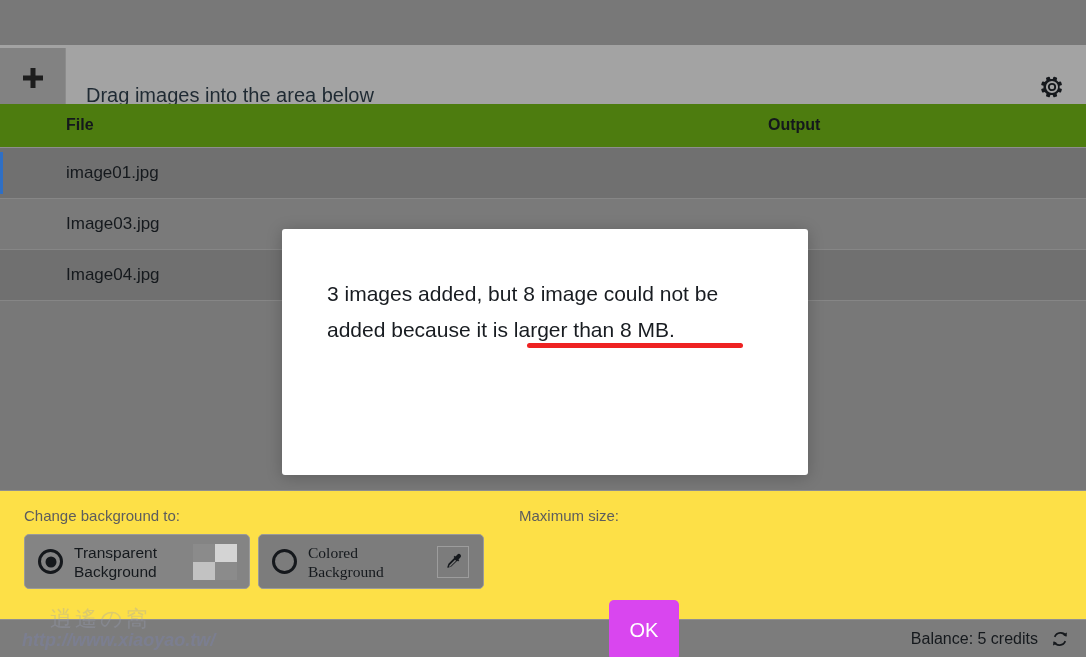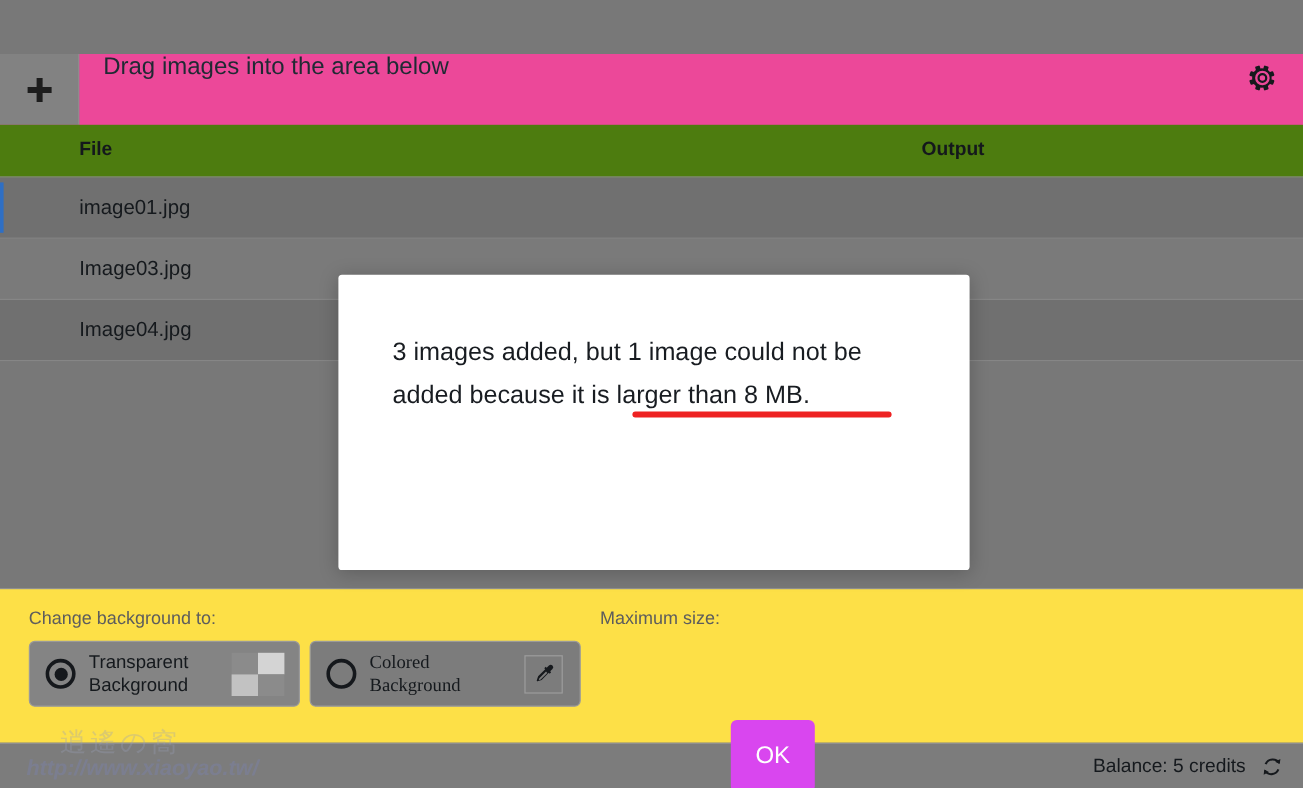--- a/index.html
+++ b/index.html
@@ -64,22 +64,22 @@
     content: ""; position: absolute; left: 50%; top: 50%;
     width: 19px; height: 1.6px; background: #1b1b1b;
   }
   .close-glyph::before { transform: translate(-50%,-50%) rotate(45deg); }
   .close-glyph::after  { transform: translate(-50%,-50%) rotate(-45deg); }
 
   
   .toolbar {
     position: absolute; left: 0; top: 45px;
     width: 1086px; height: 63px;
-    background: #ec4899;
-    display: flex; align-items: flex-start;
+    background: #a3a3a3;
+    display: flex; align-items: flex-end;
     border-bottom: 1px solid #8a8a8a;
   }
   .add-btn {
     width: 66px; height: 59px;
     background: #828282;
     display: flex; align-items: center; justify-content: center;
     border-right: 1px solid #8c8c8c;
     flex: none;
   }
   .plus-glyph { position: relative; width: 24px; height: 24px; }
@@ -144,21 +144,21 @@
     position: absolute; left: 0; top: 490px;
     width: 1086px; height: 129px;
     background: #fde047;
     border-top: 1px solid #8f8f8f;
   }
   .panel-label {
     position: absolute;
     font-size: 15px; color: #5d5d5d;
   }
   .panel-label.bg-label  { left: 24px; top: 16px; }
-  .panel-label.size-label { left: 500px; top: 16px; }
+  .panel-label.size-label { left: 519px; top: 16px; }
 
   .bg-option {
     position: absolute; top: 43px;
     height: 55px;
     border: 1px solid #9a9a9a;
     border-radius: 5px;
     display: flex; align-items: center;
   }
   .bg-option.transparent { left: 24px; width: 226px; background: #848484; }
   .bg-option.colored     { left: 258px; width: 226px; background: #7c7c7c; font-family: Liberation Serif, serif; }
@@ -361,20 +361,20 @@
     </span>
   </div>
 
   <div class="watermark">
     <div class="wm-cjk">逍遙の窩</div>
     <div class="wm-url">http://www.xiaoyao.tw/</div>
   </div>
 
   <div class="modal">
     <div class="modal-text">
-      <span>3 images added, but 1 image could not be added because </span><span>it is larger than 8 MB</span><span>.</span>
+      <span>3 images added, but 8 image could not be added because </span><span>it is larger than 8 MB</span><span>.</span>
     </div>
     <button class="ok-btn">OK</button>
   </div>
 
   <div class="red-underline"></div>
 
 </div>
 
 </body></html>

